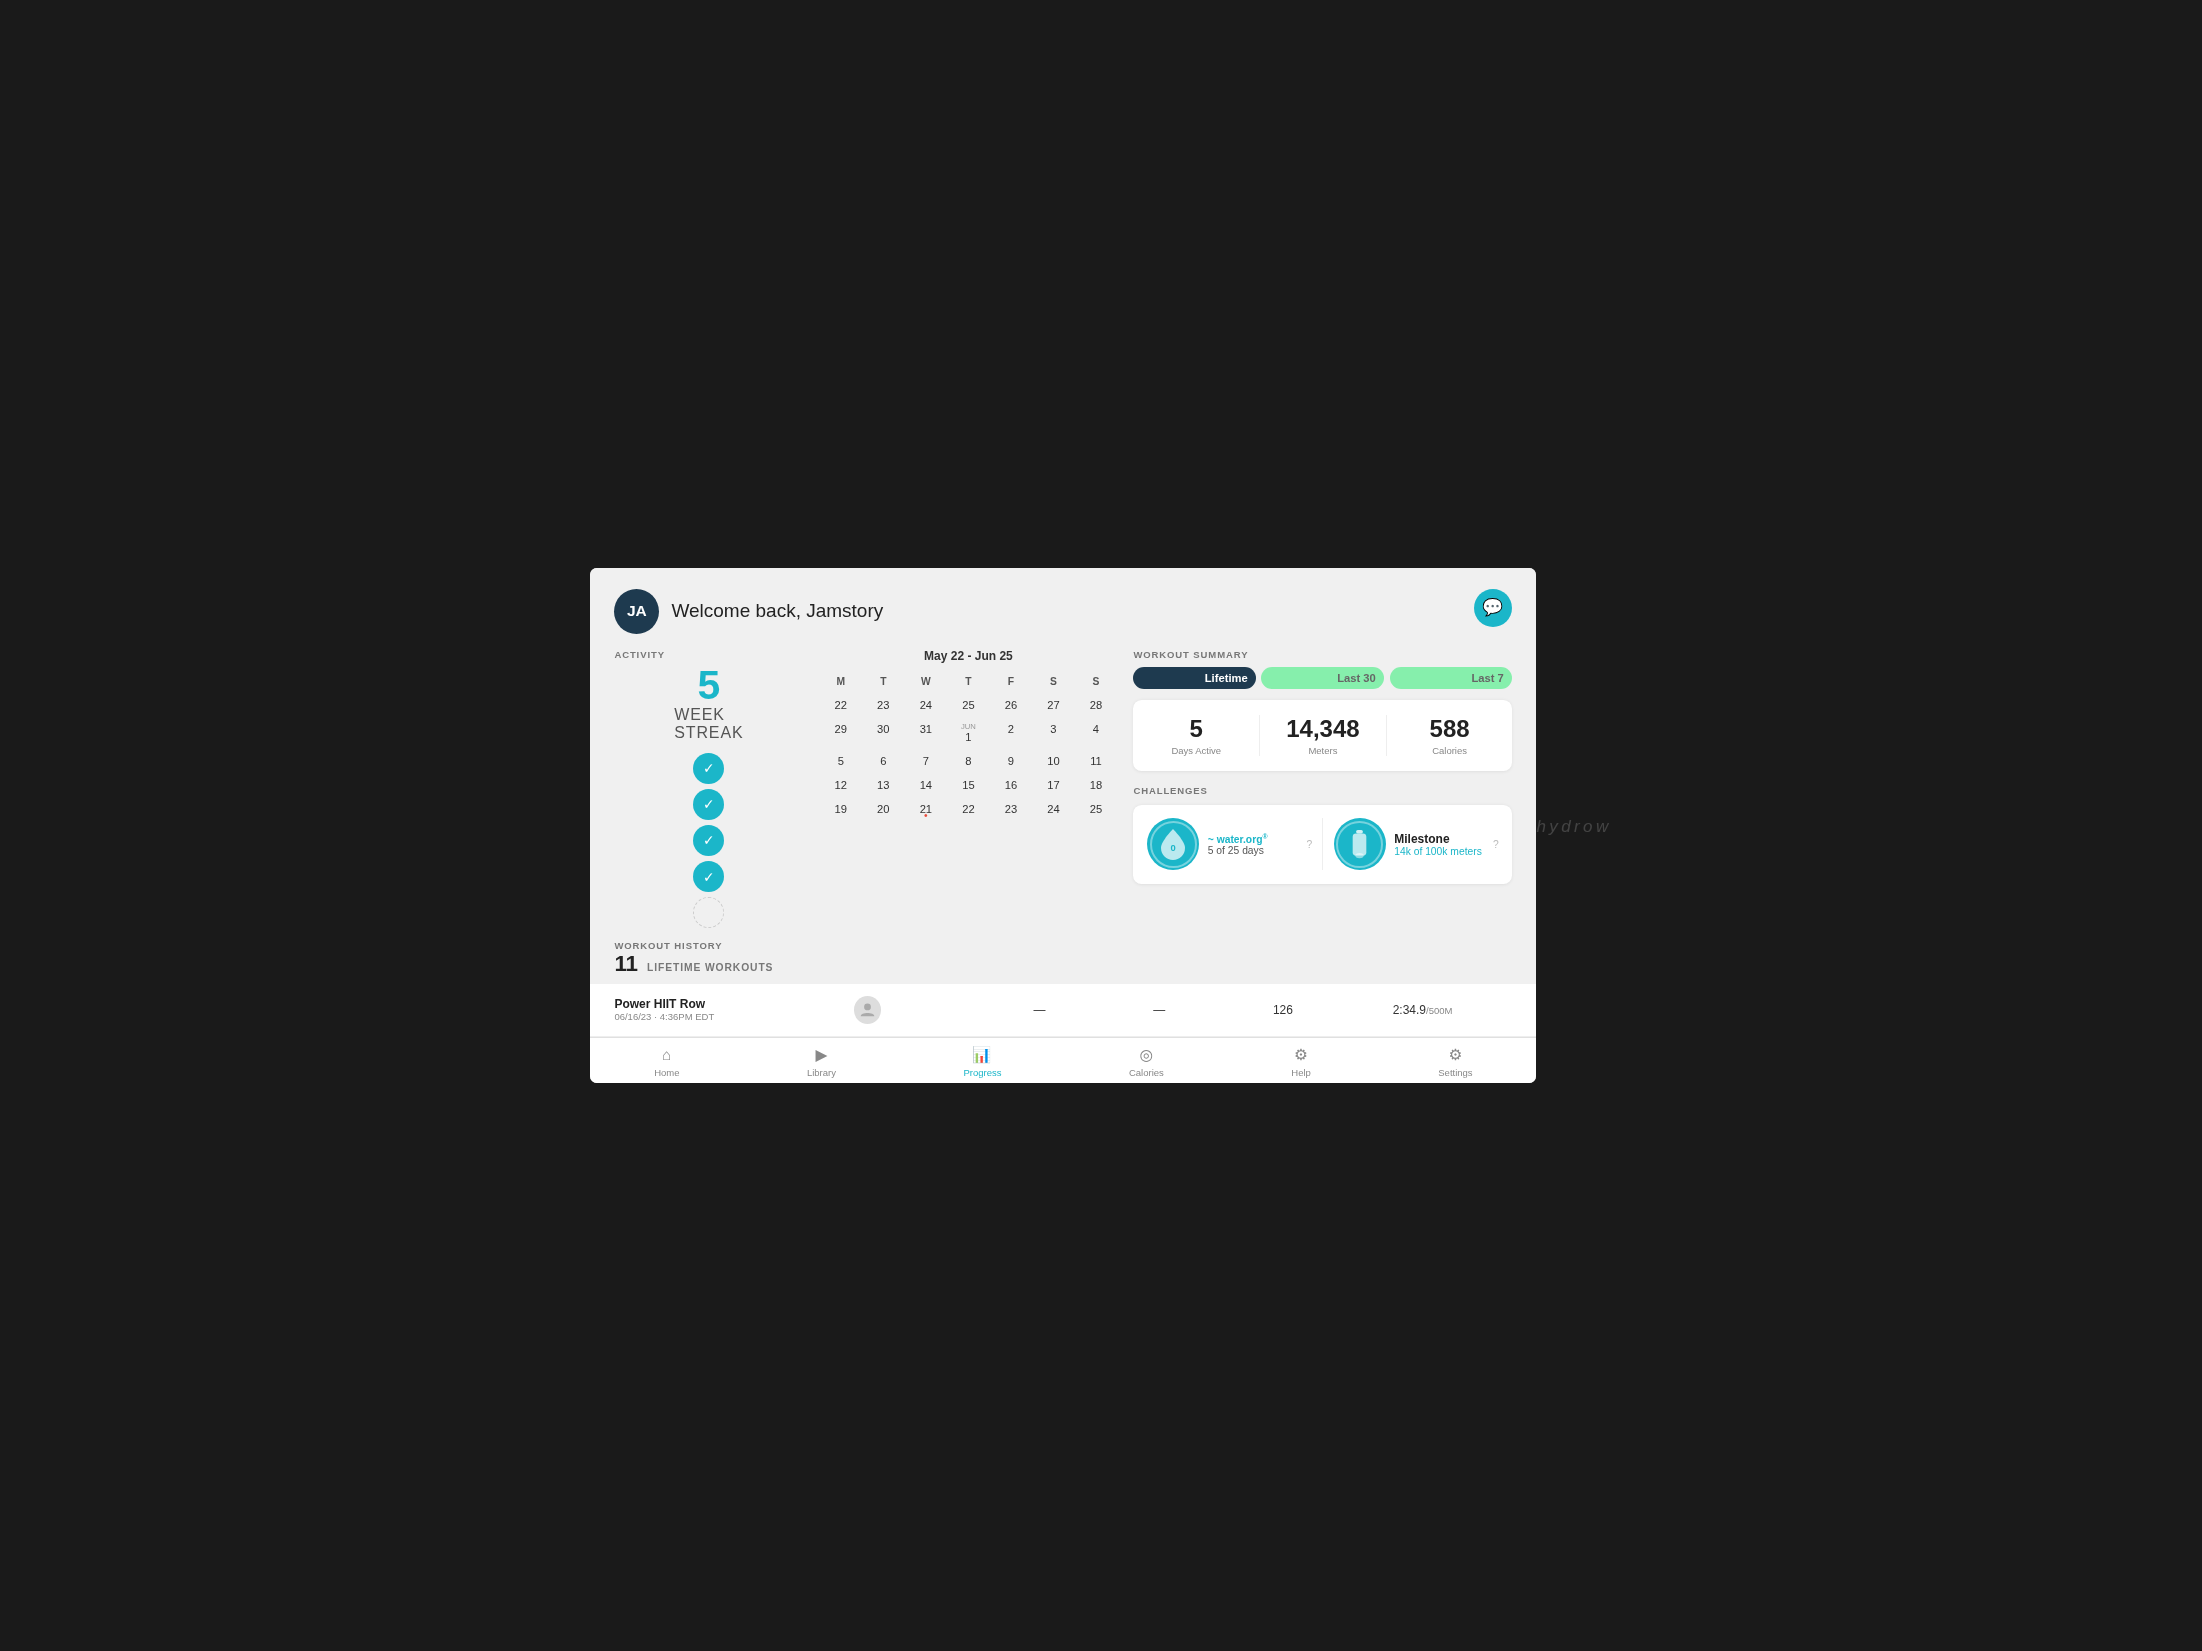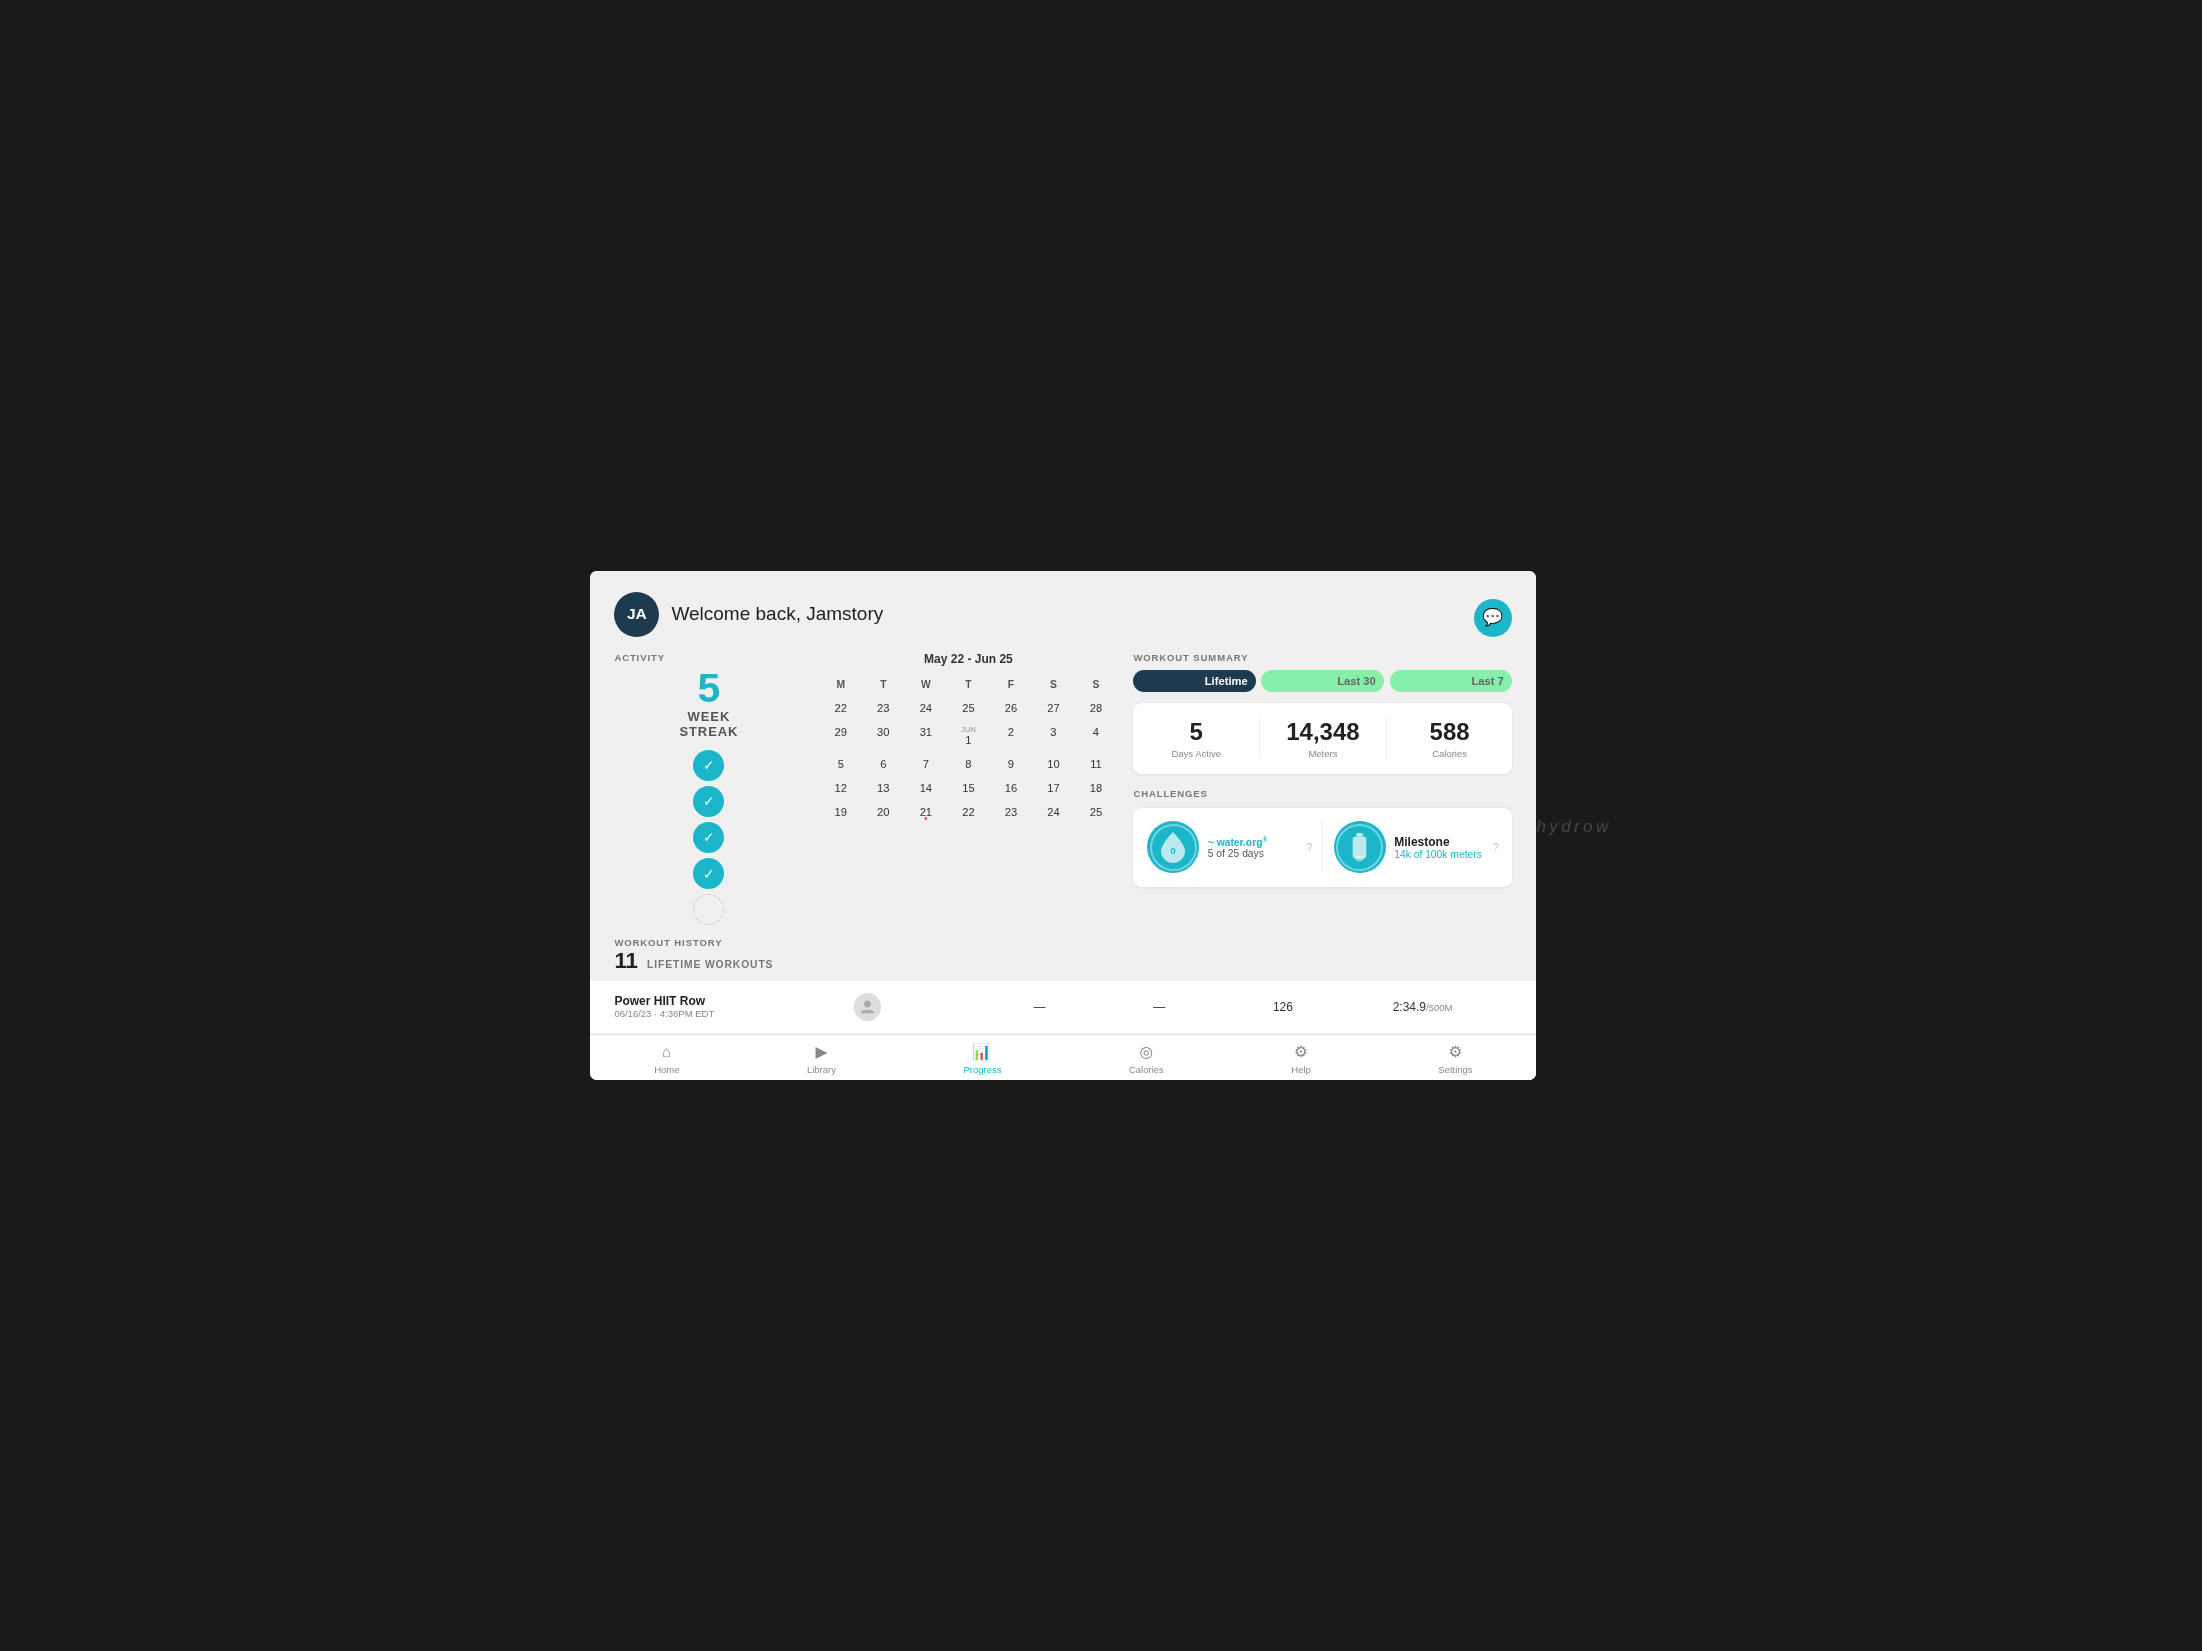--- a/index.html
+++ b/index.html
@@ -18,21 +18,21 @@
       overflow: hidden;
       position: relative;
     }
     .main-content {
       padding: 20.6px 24px 0 24px;
       background: #f0f0f0;
     }
     
     .header {
       display: flex;
-      align-items: flex-end;
+      align-items: flex-start;
       justify-content: space-between;
       margin-bottom: 15.5px;
     }
     .header-left {
       display: flex;
       align-items: center;
       gap: 12px;
     }
     .avatar {
       width: 45px;
@@ -86,24 +86,23 @@
       align-items: center;
       margin-bottom: 10.3px;
     }
     .streak-number {
       font-size: 41px;
       font-weight: 700;
       color: #1bb6c9;
       line-height: 1;
     }
     .streak-label {
-      font-size: 13px;
+      font-size: 16px;
       color: #555;
-      text-align: center;
-      font-weight: 700;
+      font-weight: 400;
       letter-spacing: 0.9px;
     }
     .streak-circles {
       display: flex;
       flex-direction: column;
       gap: 5.2px;
       margin-top: 6.9px;
       align-items: center;
     }
     .streak-circle {

